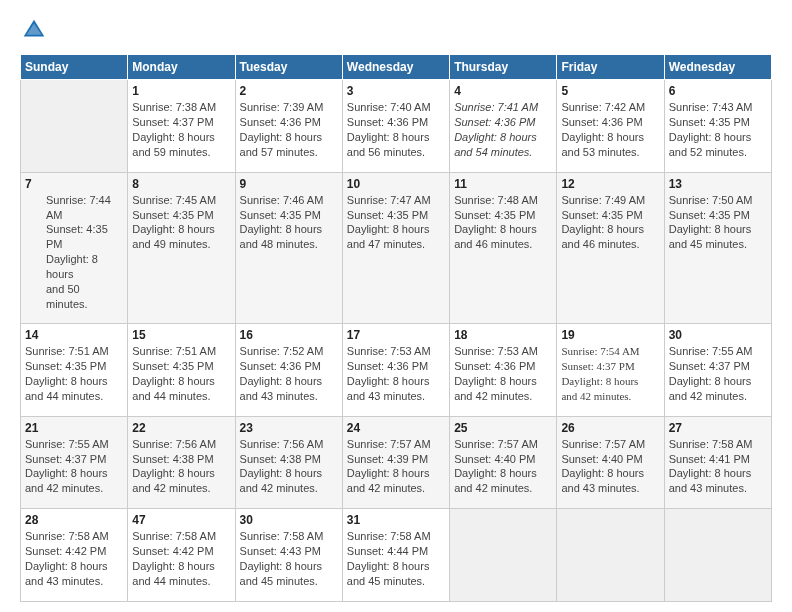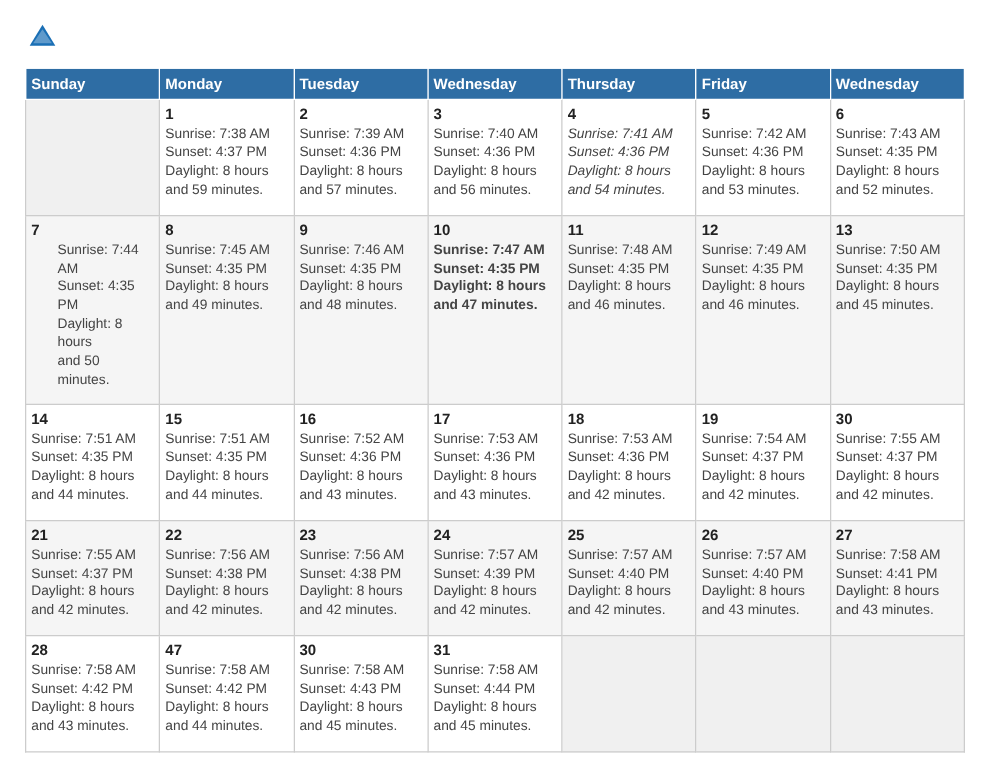--- a/index.html
+++ b/index.html
@@ -190,21 +190,21 @@
           </td>
           <td>
             <div class="day-number">9</div>
             <div class="cell-text" style="white-space: pre-line;">Sunrise: 7:46 AM
 Sunset: 4:35 PM
 Daylight: 8 hours
 and 48 minutes.</div>
           </td>
           <td>
             <div class="day-number">10</div>
-            <div class="cell-text" style="white-space: pre-line; font-weight: bold;">Sunrise: 7:47 AM
+            <div class="cell-text" style="white-space: pre-line;">Sunrise: 7:47 AM
 Sunset: 4:35 PM
 Daylight: 8 hours
 and 47 minutes.</div>
           </td>
           <td>
             <div class="day-number">11</div>
             <div class="cell-text" style="white-space: pre-line;">Sunrise: 7:48 AM
 Sunset: 4:35 PM
 Daylight: 8 hours
 and 46 minutes.</div>
@@ -255,21 +255,21 @@
           </td>
           <td>
             <div class="day-number">18</div>
             <div class="cell-text" style="white-space: pre-line;">Sunrise: 7:53 AM
 Sunset: 4:36 PM
 Daylight: 8 hours
 and 42 minutes.</div>
           </td>
           <td>
             <div class="day-number">19</div>
-            <div class="cell-text" style="white-space: pre-line;">Sunrise: 7:54 AM
+            <div class="cell-text" style="white-space: pre-line; font-family: Liberation Serif, serif;">Sunrise: 7:54 AM
 Sunset: 4:37 PM
 Daylight: 8 hours
 and 42 minutes.</div>
           </td>
           <td>
             <div class="day-number">30</div>
             <div class="cell-text" style="white-space: pre-line;">Sunrise: 7:55 AM
 Sunset: 4:37 PM
 Daylight: 8 hours
 and 42 minutes.</div>

